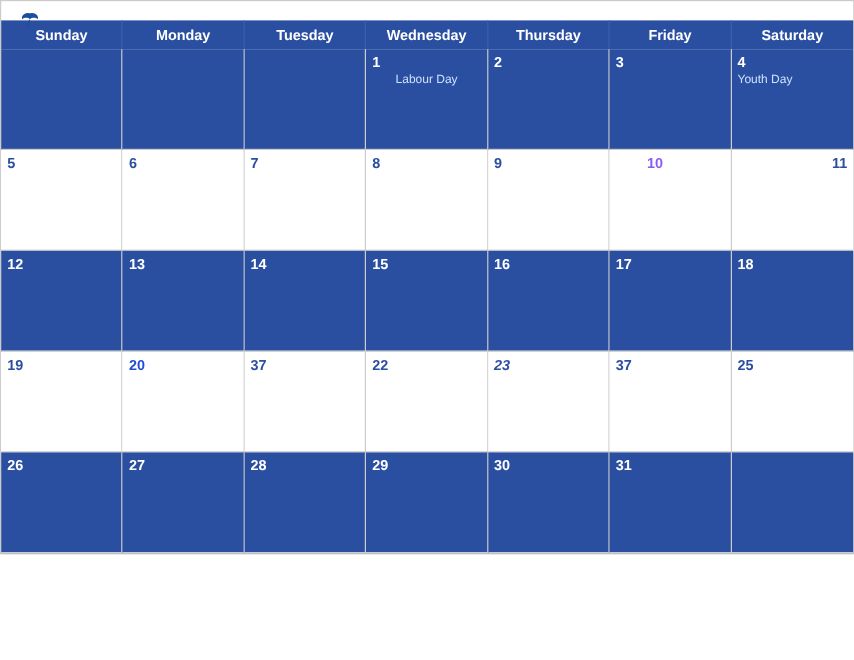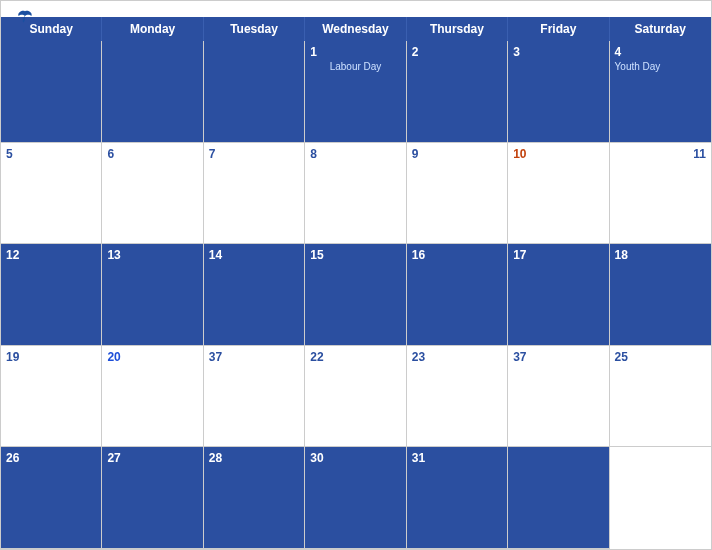--- a/index.html
+++ b/index.html
@@ -5,21 +5,21 @@
     * { box-sizing: border-box; margin: 0; padding: 0; }
     body {
       font-family: Arial, sans-serif;
       background: #fff;
       width: 712px;
       height: 550px;
       overflow: hidden;
     }
     .calendar-container {
       width: 712px;
-      height: 550px;
+      height: 462px;
       background: #fff;
       border: 1px solid #ccc;
       display: flex;
       flex-direction: column;
     }
     .header {
       display: flex;
       align-items: center;
       justify-content: center;
       padding: 10px 16px 6px;
@@ -175,21 +175,21 @@
       <div class="cell white-bg">
         <span class="cell-number" style="color: rgb(43, 79, 160);">7</span>
       </div>
       <div class="cell white-bg">
         <span class="cell-number" style="color: rgb(43, 79, 160);">8</span>
       </div>
       <div class="cell white-bg">
         <span class="cell-number" style="color: rgb(43, 79, 160);">9</span>
       </div>
       <div class="cell white-bg">
-        <span class="cell-number" style="color: #c2410c;">10</span>
+        <span class="cell-number" style="color: #8b5cf6; margin-left: 26px;">10</span>
       </div>
       <div class="cell white-bg">
         <span class="cell-number" style="color: rgb(43, 79, 160); text-align: right;">11</span>
       </div>
       <div class="cell blue-bg">
         <span class="cell-number">12</span>
       </div>
       <div class="cell blue-bg">
         <span class="cell-number">13</span>
       </div>
@@ -214,36 +214,39 @@
       <div class="cell white-bg">
         <span class="cell-number" style="color: #1d4ed8;">20</span>
       </div>
       <div class="cell white-bg">
         <span class="cell-number" style="color: rgb(43, 79, 160);">37</span>
       </div>
       <div class="cell white-bg">
         <span class="cell-number" style="color: rgb(43, 79, 160);">22</span>
       </div>
       <div class="cell white-bg">
-        <span class="cell-number" style="color: rgb(43, 79, 160);">23</span>
+        <span class="cell-number" style="color: rgb(43, 79, 160); font-style: italic;">23</span>
       </div>
       <div class="cell white-bg">
         <span class="cell-number" style="color: rgb(43, 79, 160);">37</span>
       </div>
       <div class="cell white-bg">
         <span class="cell-number" style="color: rgb(43, 79, 160);">25</span>
       </div>
       <div class="cell blue-bg">
         <span class="cell-number">26</span>
       </div>
       <div class="cell blue-bg">
         <span class="cell-number">27</span>
       </div>
       <div class="cell blue-bg">
         <span class="cell-number">28</span>
+      </div>
+      <div class="cell blue-bg">
+        <span class="cell-number">29</span>
       </div>
       <div class="cell blue-bg">
         <span class="cell-number">30</span>
       </div>
       <div class="cell blue-bg">
         <span class="cell-number">31</span>
       </div>
       <div class="cell blue-bg"></div>
     </div>
 </div>

